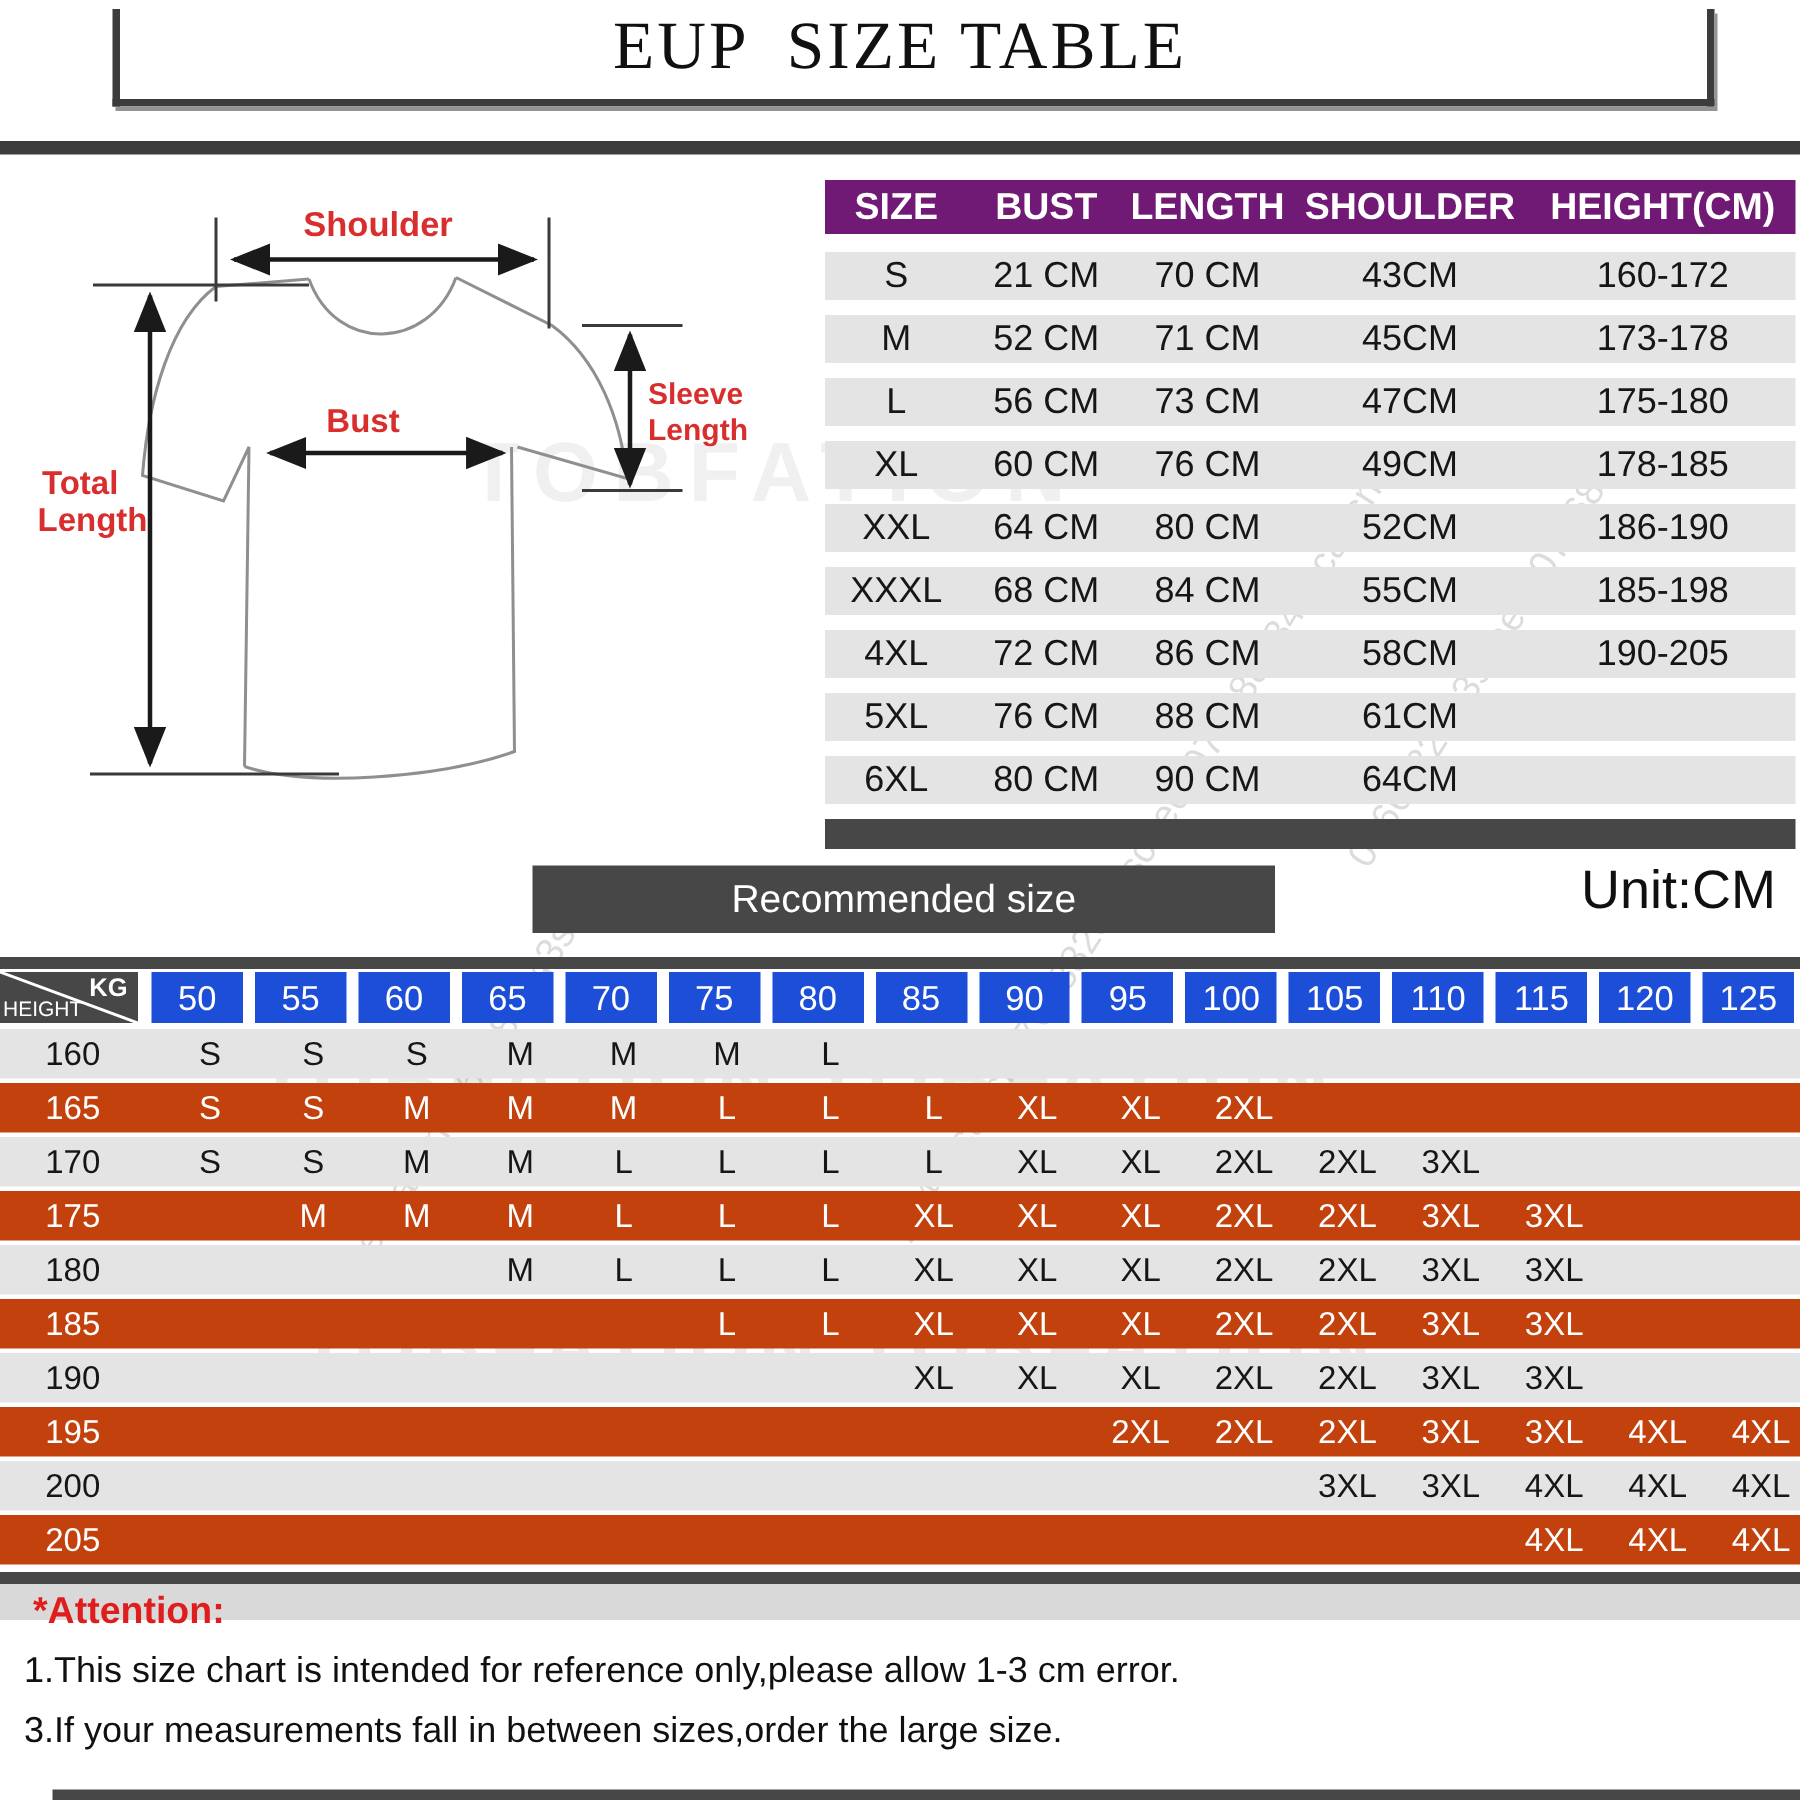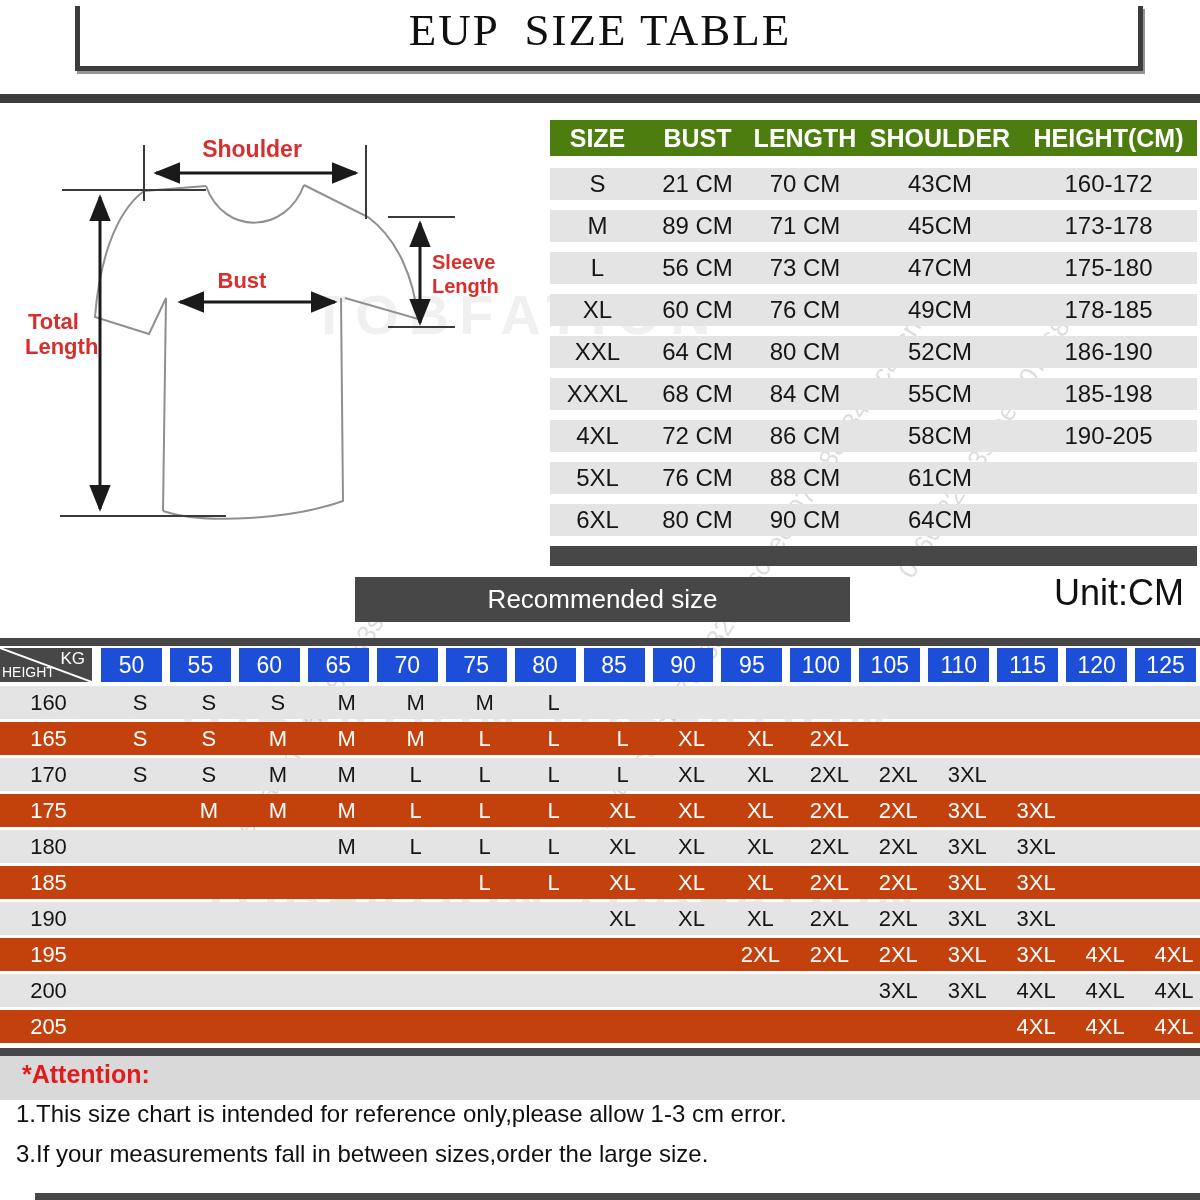--- a/index.html
+++ b/index.html
@@ -13,51 +13,51 @@
   .title-text{position:absolute;left:0;top:4px;width:100%;text-align:center;
               font-family:"Liberation Serif",serif;font-size:45px;letter-spacing:2px;color:#101010;white-space:pre;}
   .top-bar{position:absolute;left:0;top:94px;width:1200px;height:9px;background:#3c3c3c;}
 
   
   .diagram{position:absolute;left:0;top:105px;width:548px;height:462px;}
   .diagram text{font-family:"Liberation Sans",sans-serif;font-weight:bold;fill:#d92e2e;}
 
   
   .size-table{position:absolute;left:550px;top:120px;width:647px;}
-  .st-header{display:grid;grid-template-columns:95px 105px 110px 160px 177px;background:#4d7c0f;
+  .st-header{display:grid;grid-template-columns:95px 105px 110px 160px 177px;background:#701a75;
              height:36px;align-items:center;margin-bottom:12px;}
   .st-header span{color:#fff;font-weight:bold;font-size:25px;text-align:center;}
   .st-row{display:grid;grid-template-columns:95px 105px 110px 160px 177px;background:#e4e4e4;
           height:32px;align-items:center;margin-bottom:10px;}
   .st-row span{font-size:24px;text-align:center;color:#161616;}
   .st-bottom-bar{height:20px;background:#474747;margin-top:2px;}
 
   
   .recommended{position:absolute;left:355px;top:577px;width:495px;height:45px;background:#474747;
                color:#fff;font-size:26px;display:flex;align-items:center;justify-content:center;}
   .unit{position:absolute;right:16px;top:572px;font-size:36px;color:#101010;}
 
   
   .matrix{position:absolute;left:0;top:638px;width:1200px;}
   .m-topbar{height:8px;background:#474747;margin-bottom:2px;}
   .m-header{display:grid;grid-template-columns:97px repeat(16,1fr);height:34px;margin-bottom:4px;}
   .m-corner{position:relative;background:#474747;color:#fff;margin-right:5px;}
-  .m-corner .kg{position:absolute;top:1px;right:7px;font-size:17px;}
+  .m-corner .kg{position:absolute;top:1px;right:7px;font-size:17px;font-weight:bold;}
   .m-corner .hlabel{position:absolute;bottom:2px;left:2px;font-size:14px;}
   .m-corner svg{position:absolute;left:0;top:0;width:100%;height:100%;}
   .m-kgbox{background:#1d4ed8;color:#fff;margin:0 4px;display:flex;align-items:center;justify-content:center;
            font-size:23px;}
   .m-row{display:grid;grid-template-columns:97px repeat(16,1fr);height:33px;margin-bottom:3px;align-items:center;gap:17px;}
   .m-row.light{background:#e4e4e4;color:#161616;}
   .m-row.dark{background:#c2410c;color:#fff;}
   .m-row span{text-align:center;font-size:22px;}
 
   
   .sep-bar{position:absolute;left:0;top:1048px;width:1200px;height:8px;background:#474747;}
-  .attention-band{position:absolute;left:0;top:1056px;width:1200px;height:44px;background:#d9d9d9;}
+  .attention-band{position:absolute;left:0;top:1056px;width:1200px;height:24px;background:#d9d9d9;}
   .attention-band span{color:#e01d1d;font-weight:bold;font-size:25px;margin-left:22px;line-height:36px;display:inline-block;}
   .notes{position:absolute;left:16px;top:1100px;width:1170px;}
   .note{font-size:24px;color:#101010;margin-bottom:12px;}
   .bottom-bar{position:absolute;left:35px;top:1193px;width:1165px;height:7px;background:#474747;}
 
   
   .wm{position:absolute;pointer-events:none;font-weight:bold;white-space:nowrap;}
   .wm-big{font-size:56px;letter-spacing:10px;color:rgba(70,70,70,0.08);}
   .wm-mid{font-size:52px;letter-spacing:6px;color:rgba(190,190,190,0.33);}
   .wm-code{font-size:26px;font-weight:normal;color:rgba(130,130,130,0.28);transform-origin:0 50%;}
@@ -126,21 +126,21 @@
     <div id="st-rows">
         <div class="st-row">
           <span>S</span>
           <span>21 CM</span>
           <span>70 CM</span>
           <span>43CM</span>
           <span>160-172</span>
         </div>
         <div class="st-row">
           <span>M</span>
-          <span>89 CM</span>
+          <span>52 CM</span>
           <span>71 CM</span>
           <span>45CM</span>
           <span>173-178</span>
         </div>
         <div class="st-row">
           <span>L</span>
           <span>56 CM</span>
           <span>73 CM</span>
           <span>47CM</span>
           <span>175-180</span>

